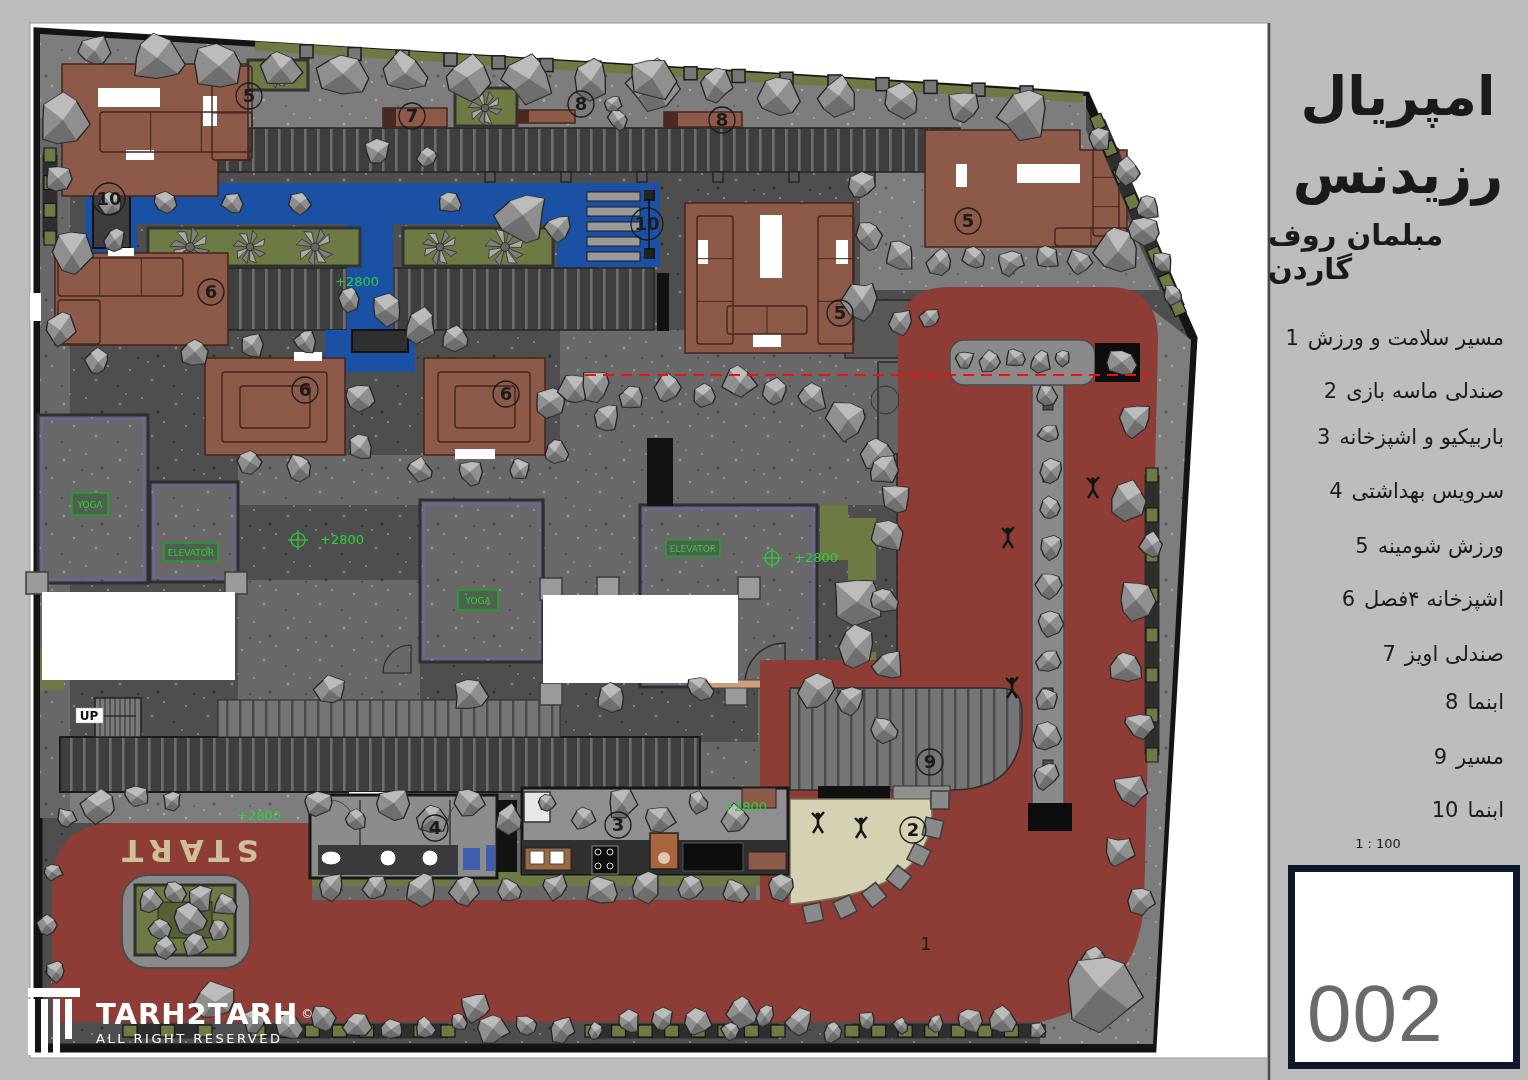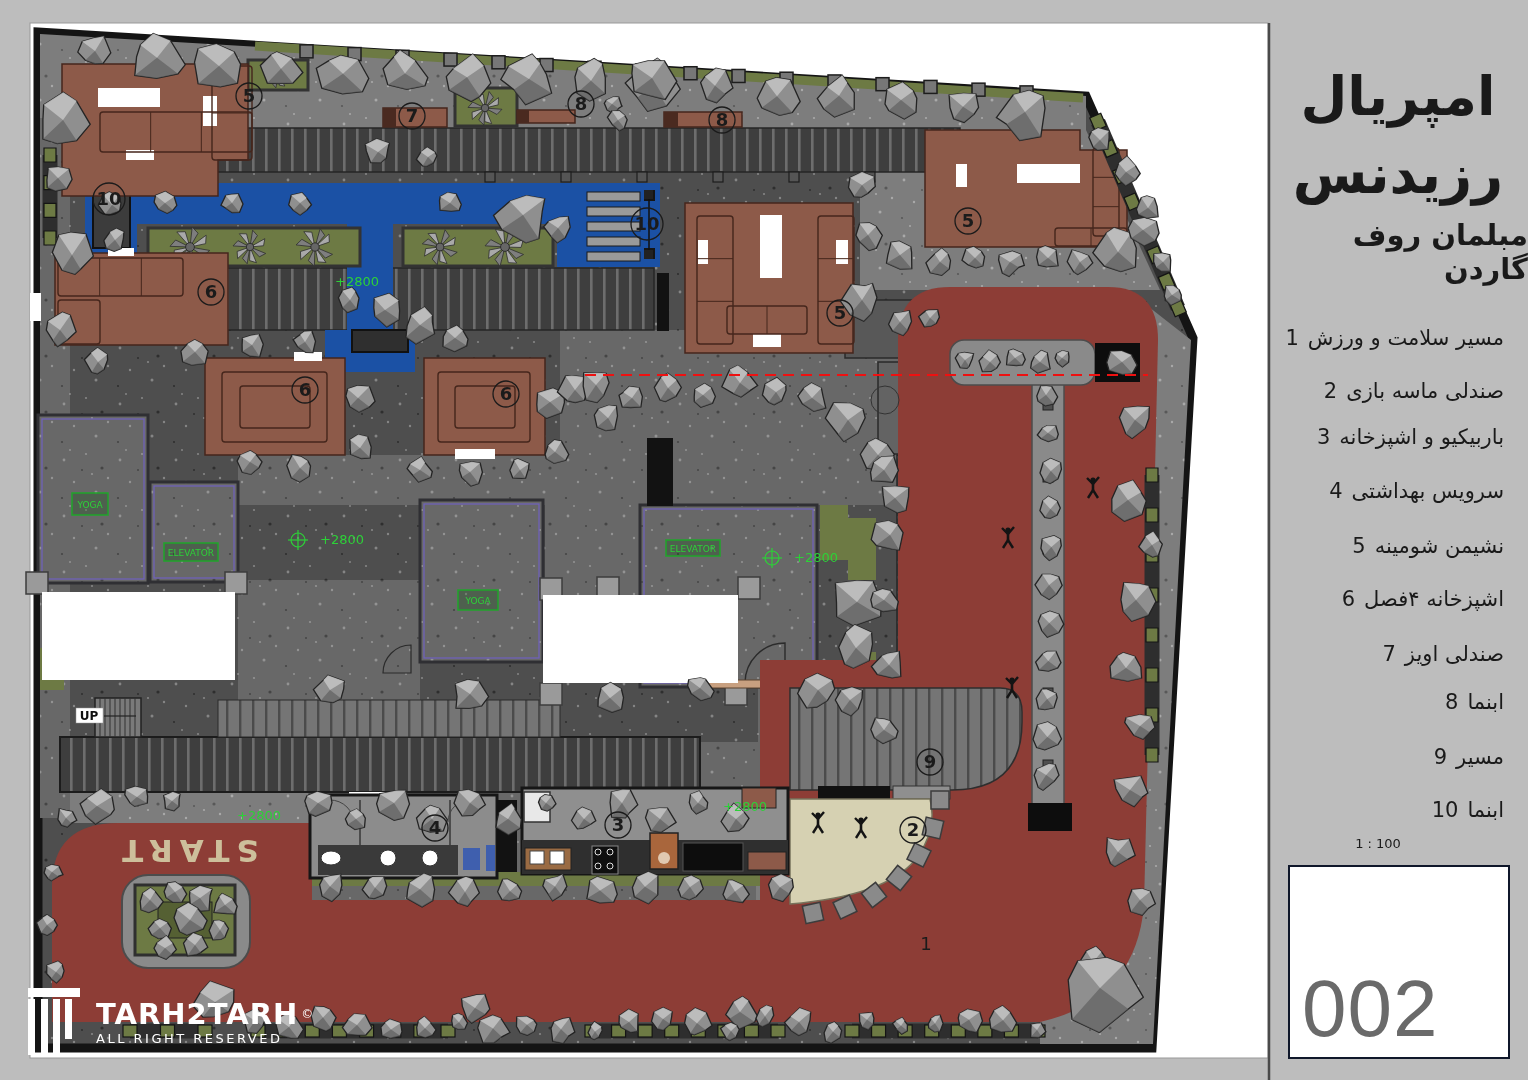--- a/index.html
+++ b/index.html
@@ -3,29 +3,29 @@
 <meta charset="utf-8">
 <style>
   html,body{margin:0;padding:0;background:#bdbdbd;}
   #stage{position:relative;width:1528px;height:1080px;overflow:hidden;background:#bdbdbd;
          font-family:"DejaVu Sans",sans-serif;}
   #plan-svg{position:absolute;left:0;top:0;}
   
   #panel{position:absolute;left:1268px;top:0;width:260px;height:1040px;color:#1a1a1a;}
   .title-block{position:absolute;top:58px;left:0;width:100%;text-align:center;
                font-weight:bold;font-size:54px;line-height:78px;direction:rtl;}
-  .subtitle{position:absolute;top:218px;left:0;width:100%;text-align:right;
+  .subtitle{position:absolute;top:218px;left:0;width:100%;text-align:left;
             font-weight:bold;font-size:29px;direction:rtl;}
   .legend-row{position:absolute;right:24px;left:0;display:flex;justify-content:flex-end;
               align-items:baseline;gap:9px;font-size:21px;}
   .legend-row .num{font-size:21px;}
   .legend-row .lbl{direction:rtl;}
   .scale-note{position:absolute;left:60px;top:836px;width:100px;text-align:center;font-size:13px;}
   .sheetno-box{position:absolute;left:20px;top:865px;width:218px;height:190px;background:#ffffff;
-               border:2px solid #0f172a;}
+               border:7px solid #0f172a;}
   .sheetno{position:absolute;left:12px;bottom:2px;font-family:"Liberation Sans",sans-serif;
            font-size:80px;color:#6a6a6a;letter-spacing:1px;}
   
   #logo{position:absolute;left:28px;top:982px;color:#ffffff;z-index:5;display:flex;align-items:flex-start;}
   #logo .txt{margin-left:16px;margin-top:18px;line-height:1;}
   #logo .name{font-weight:bold;font-size:29px;letter-spacing:1px;}
   #logo .cp{font-size:12px;vertical-align:super;margin-left:3px;}
   #logo .tag{font-size:13px;letter-spacing:2.5px;margin-top:3px;}
 </style>
 </head>
@@ -1126,21 +1126,21 @@
     <div class="legend-row" style="top:425px">
         <span class="num">3</span>
         <span class="lbl">باربیکیو و اشپزخانه</span>
       </div>
     <div class="legend-row" style="top:479px">
         <span class="num">4</span>
         <span class="lbl">سرویس بهداشتی</span>
       </div>
     <div class="legend-row" style="top:534px">
         <span class="num">5</span>
-        <span class="lbl">نشیمن شومینه</span>
+        <span class="lbl">ورزش شومینه</span>
       </div>
     <div class="legend-row" style="top:587px">
         <span class="num">6</span>
         <span class="lbl">اشپزخانه ۴فصل</span>
       </div>
     <div class="legend-row" style="top:642px">
         <span class="num">7</span>
         <span class="lbl">صندلی اویز</span>
       </div>
     <div class="legend-row" style="top:690px">

